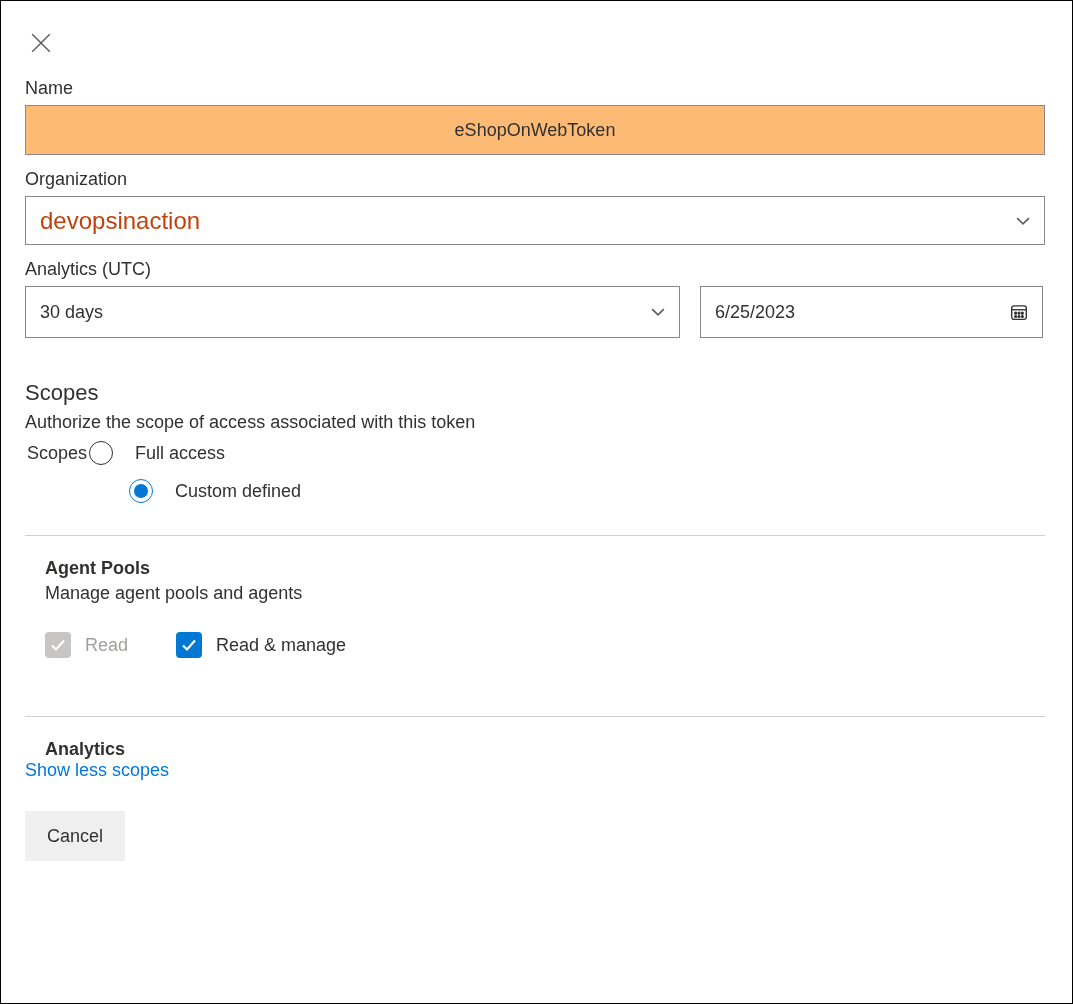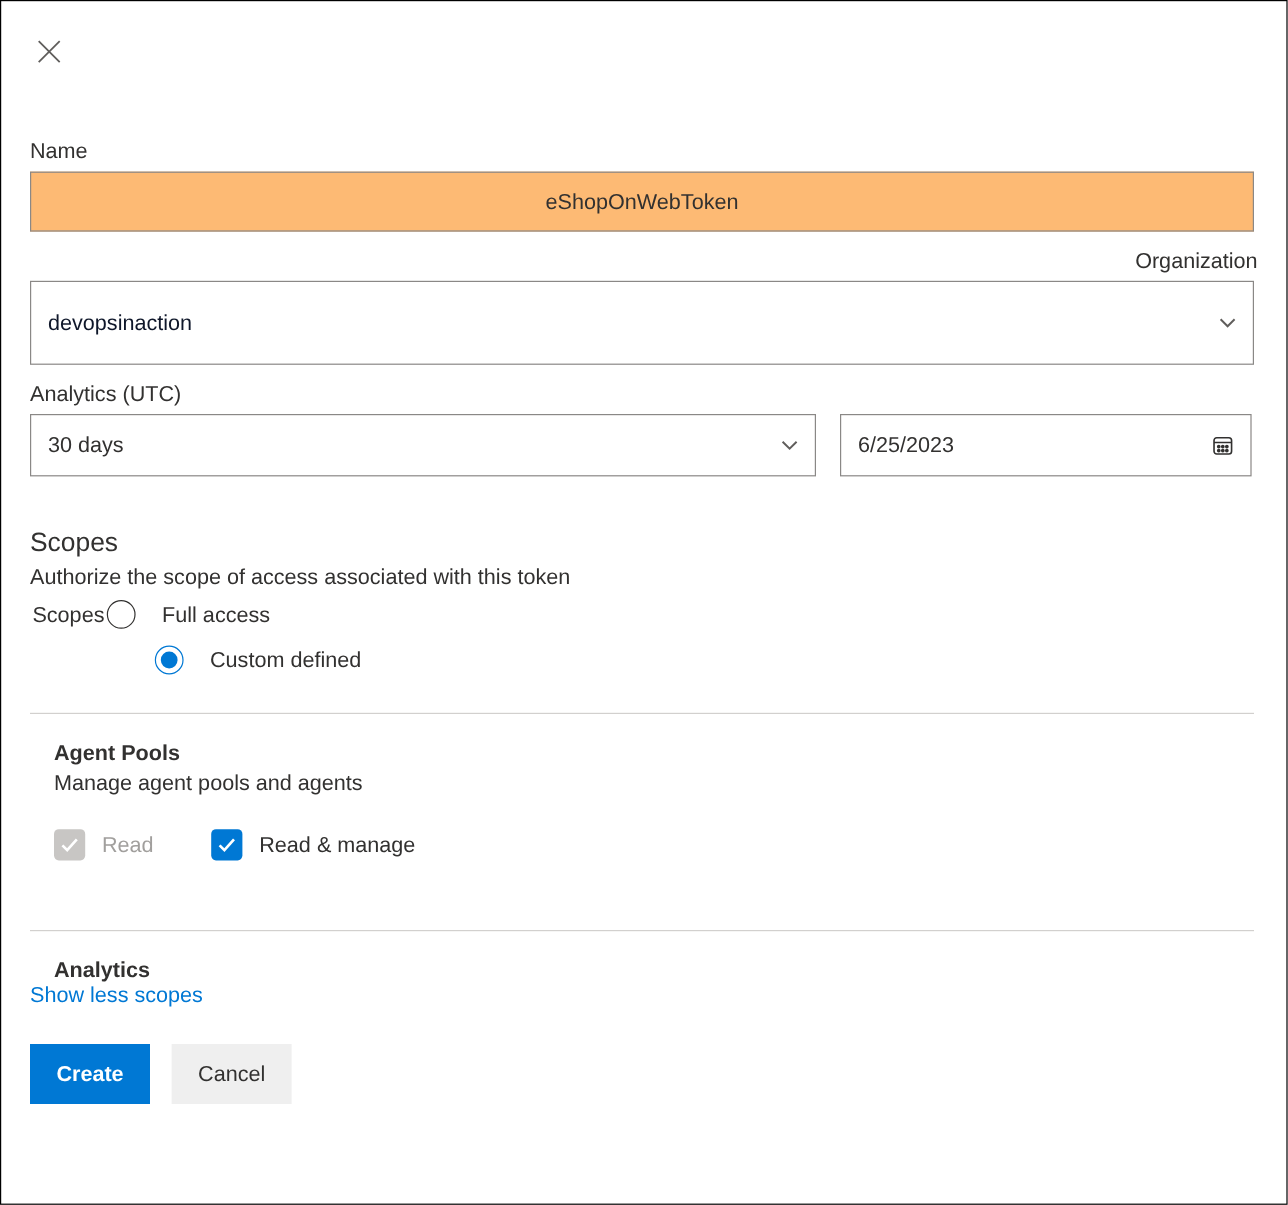--- a/index.html
+++ b/index.html
@@ -11,31 +11,31 @@
       height: 1004px;
       border: 1px solid #000;
       padding: 20px 24px;
       position: relative;
     }
     .header-row { display: flex; justify-content: space-between; align-items: flex-start; }
     .dialog-title { font-size: 30px; font-weight: 600; color: #323130; }
     .close-btn { background: none; border: none; cursor: pointer; padding: 6px; color: #605e5c; margin-top: 6px; }
     .close-btn svg { width: 20px; height: 20px; }
 
-    .field-label { font-size: 18px; color: #323130; margin-top: 54px; margin-bottom: 6px; }
+    .field-label { font-size: 18px; color: #323130; margin-top: 16px; margin-bottom: 6px; }
     .text-input {
       width: 1020px; height: 50px; border: 1px solid #8a8886;
       font-size: 18px; padding: 0 14px; color: #323130; background: #fdba74; text-align: center;
     }
 
-    .org-label { margin-top: 14px; text-align: right; }
+    .org-label { margin-top: 14px; }
     .select-row {
-      width: 1020px; height: 70px; border: 1px solid #8a8886;
+      width: 1020px; height: 49px; border: 1px solid #8a8886;
       display: flex; align-items: center; justify-content: space-between;
-      padding: 0 14px; font-size: 18px; cursor: pointer; color: #0f172a;
+      padding: 0 14px; font-size: 24px; cursor: pointer; color: #c2410c;
     }
     .chevron { width: 14px; height: 14px; color: #605e5c; }
 
     .exp-label { margin-top: 14px; }
     .exp-row { display: flex; gap: 20px; margin-top: 6px; }
     .exp-select {
       width: 655px; height: 52px; border: 1px solid #8a8886;
       display: flex; align-items: center; justify-content: space-between;
       padding: 16px 14px; font-size: 18px; cursor: pointer;
     }
@@ -180,18 +180,17 @@
 
 <div class="divider"></div>
 
 <div class="analytics-section">
   <div class="analytics-title">Analytics</div>
 </div>
 
 <button class="toggle-link">Show less scopes</button>
 
 <div class="actions">
-  <button class="btn btn-primary">Create</button>
   <button class="btn btn-secondary">Cancel</button>
 </div>
 
 
 
 
 </body></html>

